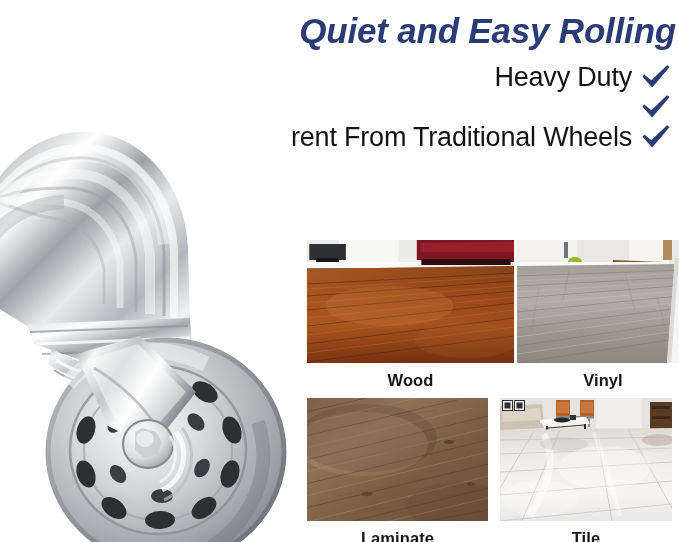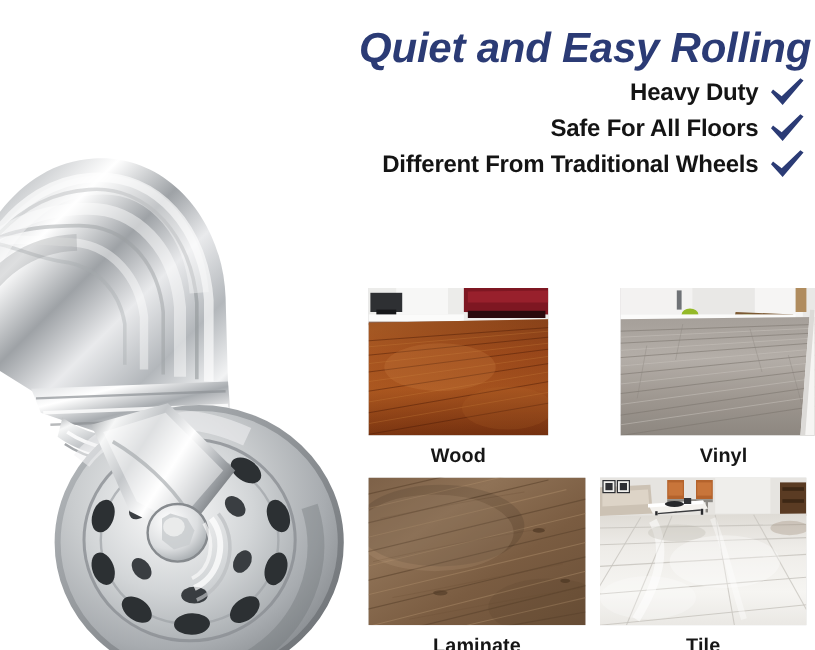--- a/index.html
+++ b/index.html
@@ -13,21 +13,21 @@
     position: relative;
     overflow: hidden;
     font-family: "Liberation Sans", sans-serif;
     background: #ffffff;
   }
 
   
   #headline {
     position: absolute;
     left: 186px;
-    top: 19px;
+    top: 9px;
     width: 490px;
     height: 44px;
     font-size: 35px;
     font-weight: bold;
     font-style: italic;
     color: #2b3b75;
     letter-spacing: -0.2px;
     white-space: nowrap;
     text-align: right;
     line-height: 44px;
@@ -44,22 +44,22 @@
     align-items: flex-end;
   }
   .feature-row {
     display: flex;
     align-items: center;
     justify-content: flex-end;
     height: 30px;
     margin-bottom: 0px;
   }
   .feature-label {
-    font-size: 20px;
-    font-weight: bold;
+    font-size: 27px;
+    font-weight: normal;
     color: #141414;
     white-space: nowrap;
     letter-spacing: -0.2px;
     line-height: 30px;
   }
   .check-icon {
     width: 30px;
     height: 26px;
     margin-left: 9px;
     flex: 0 0 auto;
@@ -91,21 +91,21 @@
   .floor-label {
     text-align: center;
     font-size: 16.5px;
     font-weight: bold;
     color: #161616;
     line-height: 26px;
     margin-top: 4px;
     letter-spacing: 0.1px;
   }
 
-  #card-wood    { left: 307px; top: 240px; width: 150px; }
+  #card-wood    { left: 307px; top: 240px; width: 207px; }
   #card-vinyl   { left: 500px; top: 240px; width: 172px; padding-left: 17px; }
   #card-laminate{ left: 307px; top: 398px; width: 181px; }
   #card-tile    { left: 500px; top: 398px; width: 172px; }
 </style>
 </head>
 <body>
 
 <div id="headline">Quiet and Easy Rolling</div>
 
 <div id="features">
@@ -113,21 +113,20 @@
   <div class="feature-row">
     <span class="feature-label">Heavy Duty</span>
     <span class="check-icon">
       <svg viewBox="0 0 30 26" xmlns="http://www.w3.org/2000/svg">
         <path d="M1.5 12.8 L3.2 10.6 L10.4 16.2 L26.0 1.2 L28.6 3.0 L11.2 23.6 Z" fill="#2b3b75"></path>
       </svg>
     </span>
   </div>
 
   <div class="feature-row">
-    <span class="feature-label">Safe For All Floors</span>
     <span class="check-icon">
       <svg viewBox="0 0 30 26" xmlns="http://www.w3.org/2000/svg">
         <path d="M1.5 12.8 L3.2 10.6 L10.4 16.2 L26.0 1.2 L28.6 3.0 L11.2 23.6 Z" fill="#2b3b75"></path>
       </svg>
     </span>
   </div>
 
 
   <div class="feature-row">
     <span class="feature-label">Different From Traditional Wheels</span>

